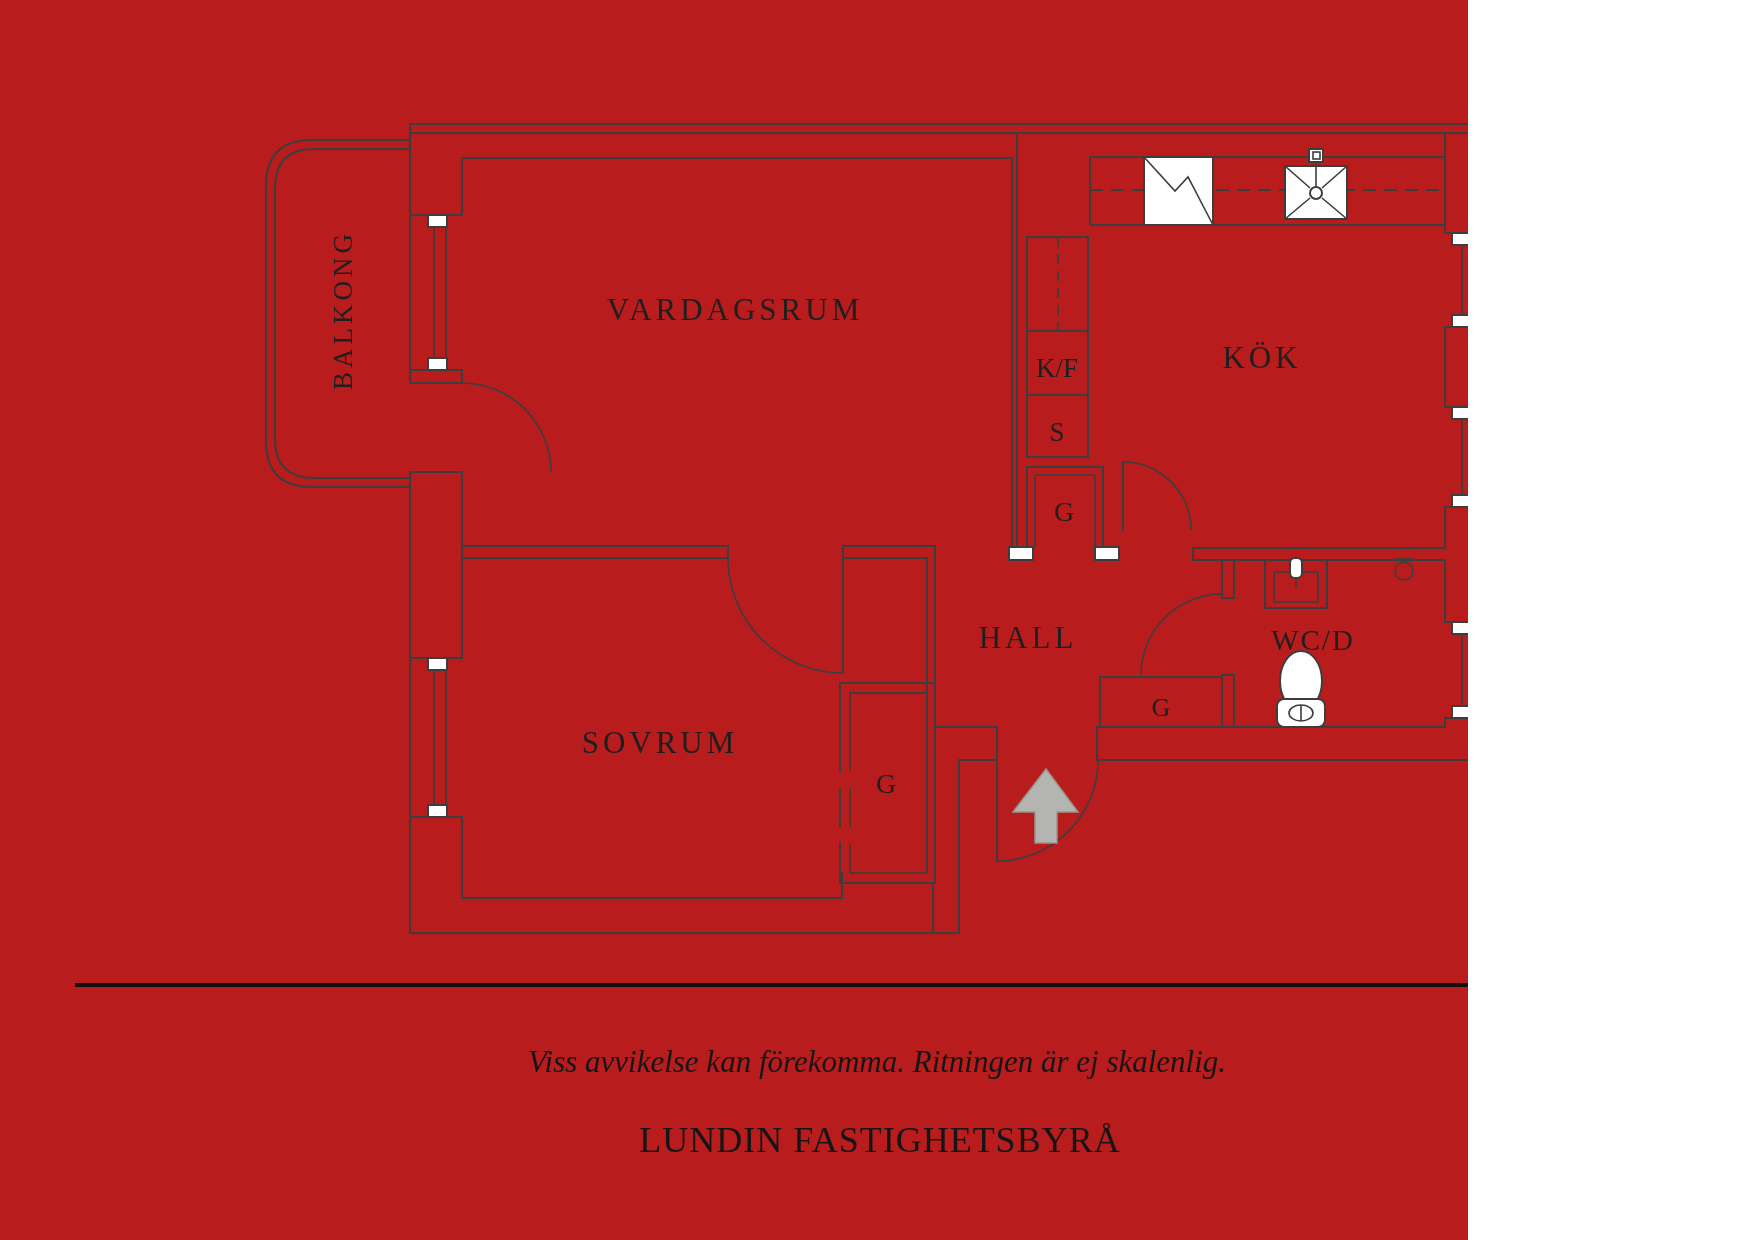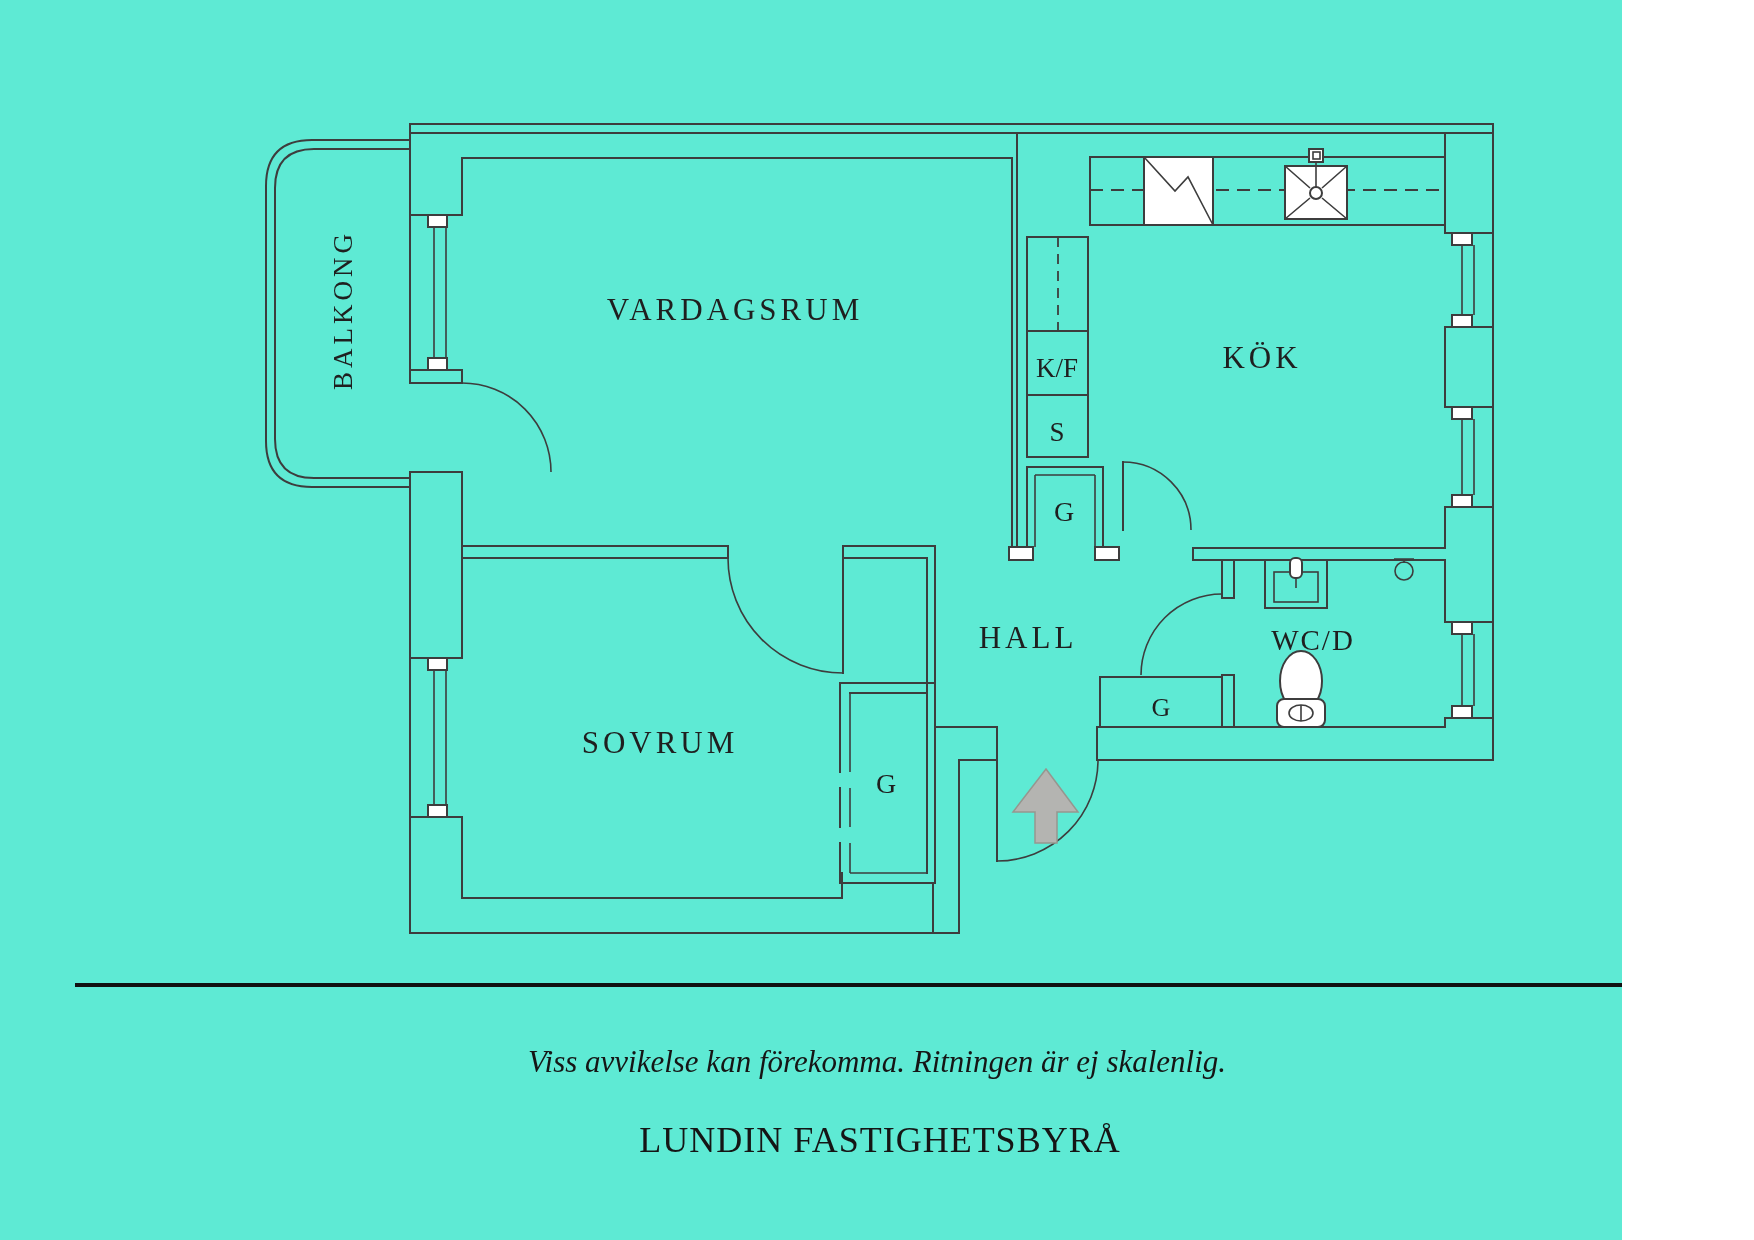--- a/index.html
+++ b/index.html
@@ -1,16 +1,16 @@
 <!DOCTYPE html>
 <html><head>
 <meta charset="utf-8">
 <style>
   html,body{margin:0;padding:0;background:#ffffff;}
-  .page{position:relative;width:1622px;height:1240px;background:#5eead4;overflow:hidden;}
+  .page{position:relative;width:1468px;height:1240px;background:#b91c1c;overflow:hidden;}
   svg{display:block;}
   .plan-label{font-family:"Liberation Serif","DejaVu Serif",serif;fill:#1f1f1f;}
   .room-label{font-size:31px;letter-spacing:4px;}
   .wc-label{font-size:29px;letter-spacing:2px;}
   .footer-disclaimer{font-family:"Liberation Serif","DejaVu Serif",serif;font-style:italic;font-size:31px;fill:#151515;}
   .footer-brand{font-family:"Liberation Serif","DejaVu Serif",serif;font-size:36px;letter-spacing:1px;fill:#151515;}
   .ln{stroke:#3d3d3d;stroke-width:2;fill:none;stroke-linecap:square;}
   .lnthin{stroke:#3d3d3d;stroke-width:1.6;fill:none;}
   .dash{stroke:#3d3d3d;stroke-width:1.8;fill:none;stroke-dasharray:13 8;}
   .dashv{stroke:#3d3d3d;stroke-width:1.8;fill:none;stroke-dasharray:10 7;}

